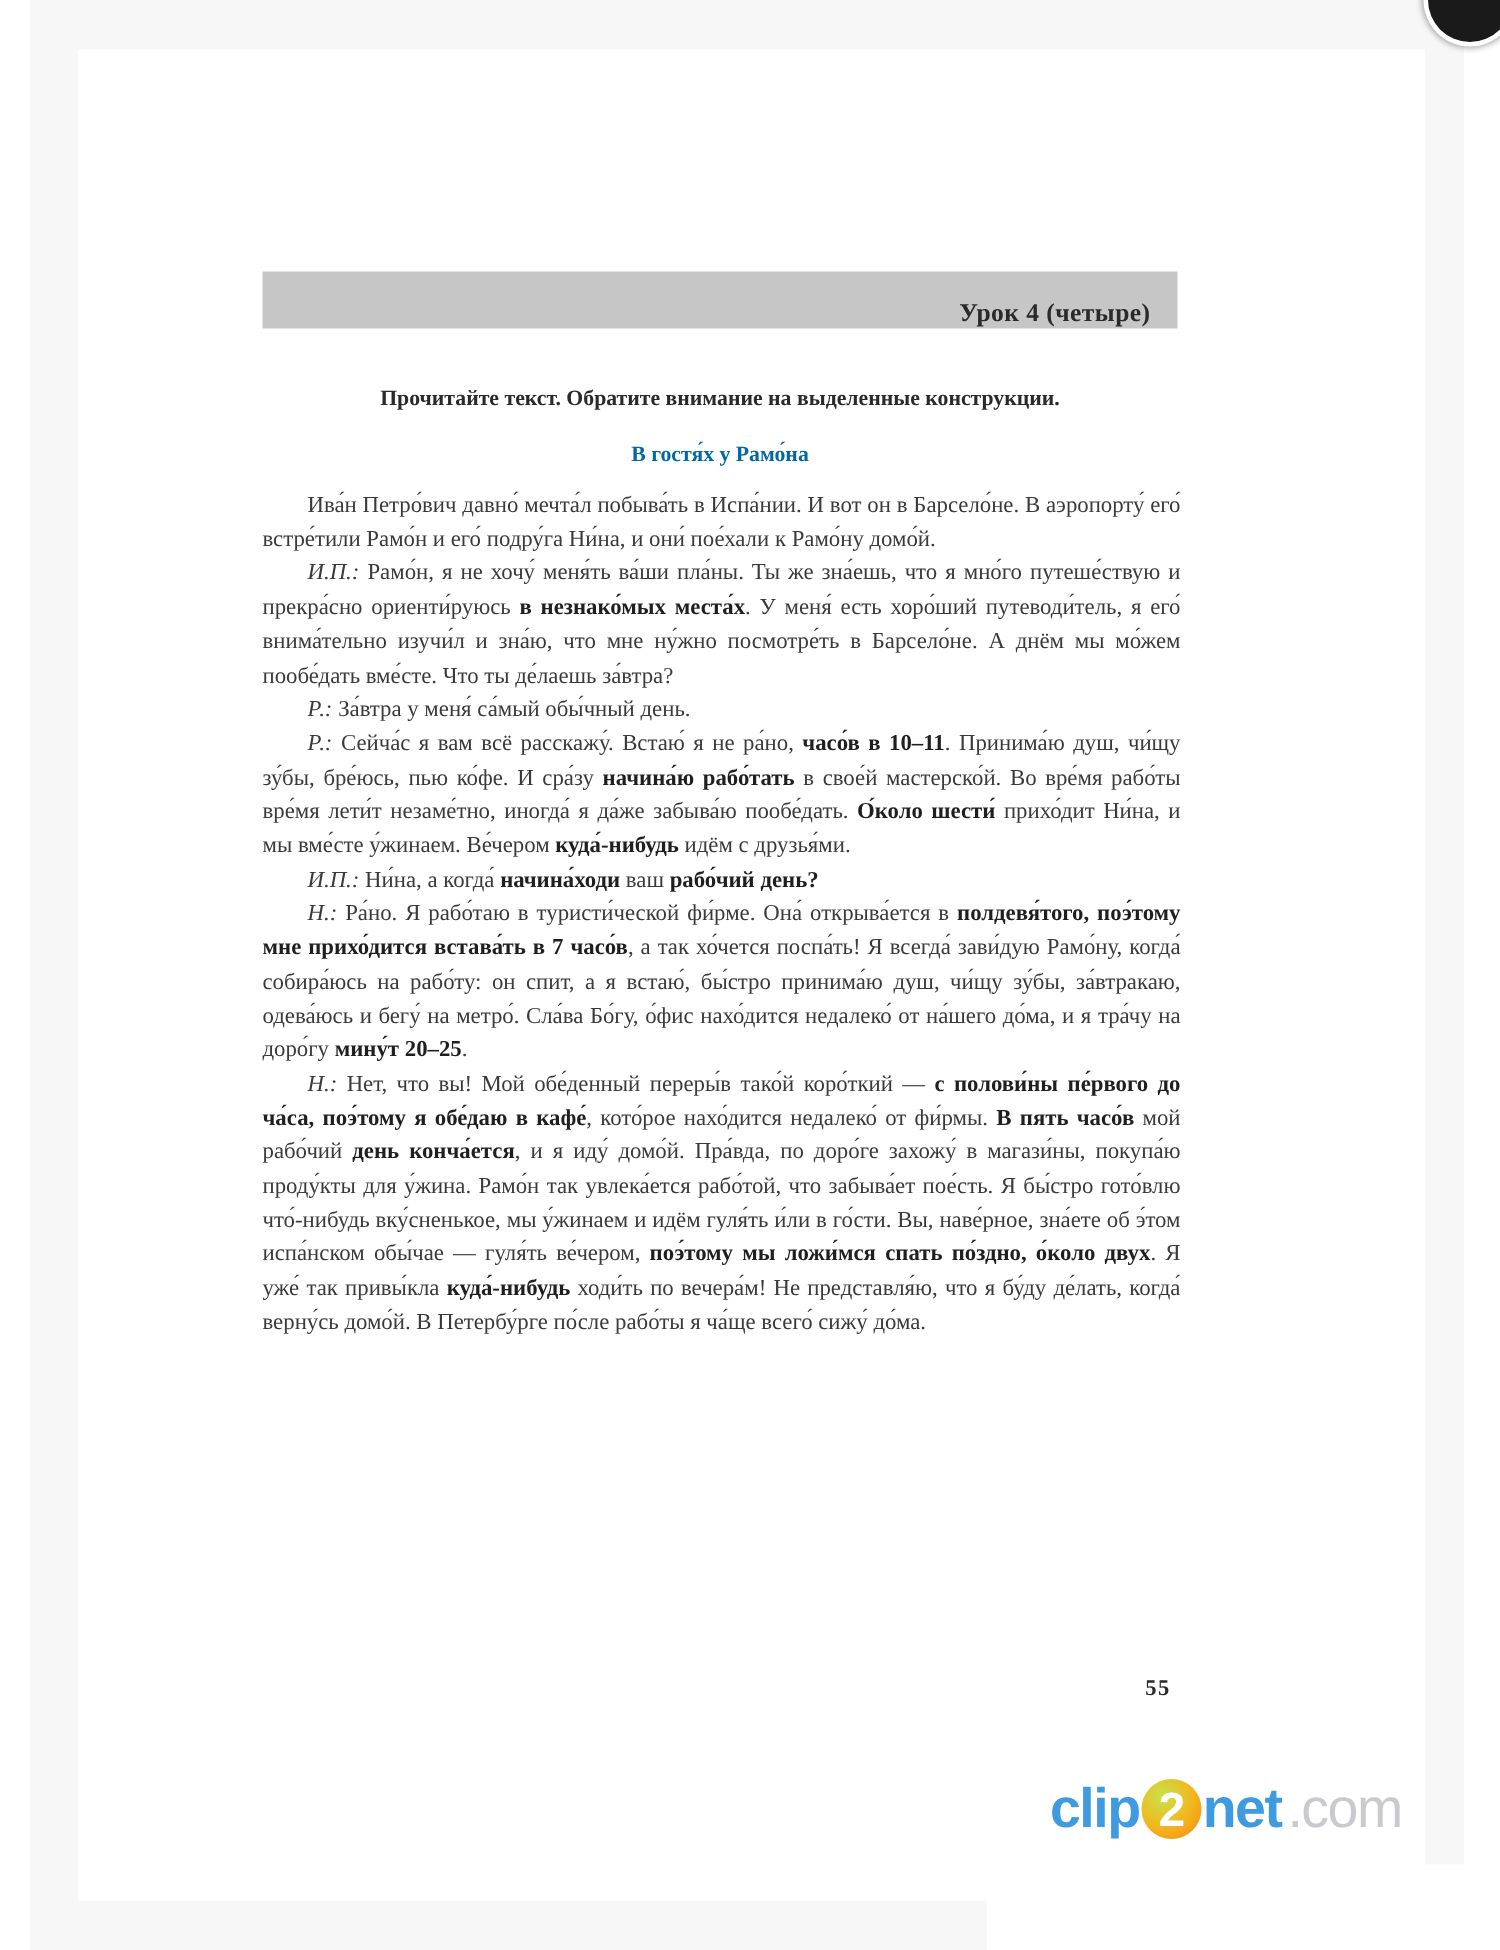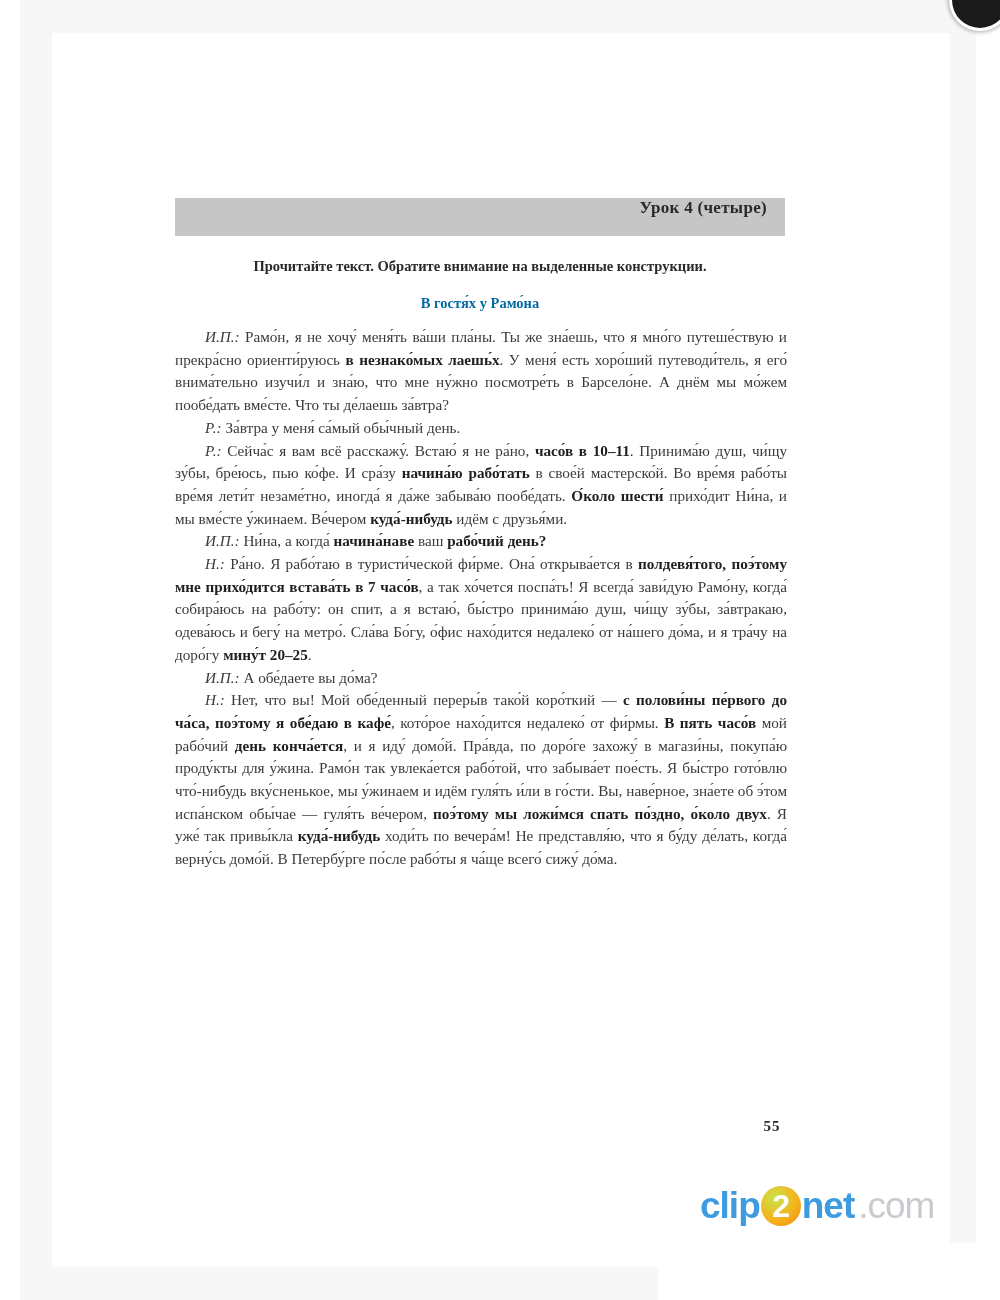--- a/index.html
+++ b/index.html
@@ -16,23 +16,23 @@
   .page {
     position: absolute; left: 52px; top: 33px; width: 898px; height: 1234px;
     background: #ffffff;
   }
   .corner-button {
     position: absolute; left: 952px; top: -28px; width: 56px; height: 56px;
     border-radius: 50%; background: #1a1a1a;
     box-shadow: 0 0 0 3px #ffffff, 0 0 4px 4px rgba(0,0,0,0.35);
   }
   .lesson-bar {
-    position: absolute; left: 175px; top: 198px; width: 610px; height: 38px;
+    position: absolute; left: 175px; top: 181px; width: 610px; height: 38px;
     background: #c6c6c6;
-    display: flex; align-items: flex-start; justify-content: flex-end;
+    display: flex; align-items: flex-end; justify-content: flex-end;
     box-sizing: border-box; padding-right: 18px;
   }
   .lesson-title {
     font-weight: bold; font-size: 17px; color: #2a2a2a; letter-spacing: 0.3px;
   }
   .instruction {
     position: absolute; left: 175px; top: 258px; width: 610px; text-align: center;
     font-weight: bold; font-size: 14.5px; color: #2a2a2a;
   }
   .text-title {
@@ -83,26 +83,26 @@
 <div class="corner-button"></div>
 
 <div class="lesson-bar">
   <span class="lesson-title">Урок 4 (четыре)</span>
 </div>
 
 <div class="instruction">Прочитайте текст. Обратите внимание на выделенные конструкции.</div>
 <div class="text-title">В гостя́х у Рамо́на</div>
 
 <div class="body-text" id="body-text">
-    <p><span class="i">И.П.:</span><span> Рамо́н, я не хочу́ меня́ть ва́ши пла́ны. Ты же зна́ешь, что я мно́го путеше́ствую и прекра́сно ориенти́руюсь </span><span class="b">в незнако́мых лаешь́х</span><span>. У меня́ есть хоро́ший путеводи́тель, я его́ внима́тельно изучи́л и зна́ю, что мне ну́жно посмотре́ть в Барсело́не. А днём мы мо́жем пообе́дать вме́сте. Что ты де́лаешь за́втра?</span></p>
+    <p><span>Ива́н Петро́вич давно́ мечта́л побыва́ть в Испа́нии. И вот он в Барсело́не. В аэропорту́ его́ встре́тили Рамо́н и его́ подру́га Ни́на, и они́ пое́хали к Рамо́ну домо́й.</span></p>
+    <p><span class="i">И.П.:</span><span> Рамо́н, я не хочу́ меня́ть ва́ши пла́ны. Ты же зна́ешь, что я мно́го путеше́ствую и прекра́сно ориенти́руюсь </span><span class="b">в незнако́мых места́х</span><span>. У меня́ есть хоро́ший путеводи́тель, я его́ внима́тельно изучи́л и зна́ю, что мне ну́жно посмотре́ть в Барсело́не. А днём мы мо́жем пообе́дать вме́сте. Что ты де́лаешь за́втра?</span></p>
     <p><span class="i">Р.:</span><span> За́втра у меня́ са́мый обы́чный день.</span></p>
     <p><span class="i">Р.:</span><span> Сейча́с я вам всё расскажу́. Встаю́ я не ра́но, </span><span class="b">часо́в в 10–11</span><span>. Принима́ю душ, чи́щу зу́бы, бре́юсь, пью ко́фе. И сра́зу </span><span class="b">начина́ю рабо́тать</span><span> в свое́й мастерско́й. Во вре́мя рабо́ты вре́мя лети́т незаме́тно, иногда́ я да́же забыва́ю пообе́дать. </span><span class="b">О́коло шести́</span><span> прихо́дит Ни́на, и мы вме́сте у́жинаем. Ве́чером </span><span class="b">куда́-нибудь</span><span> идём с друзья́ми.</span></p>
-    <p><span class="i">И.П.:</span><span> Ни́на, а когда́ </span><span class="b">начина́наве</span><span> ваш </span><span class="b">рабо́чий день?</span></p>
+    <p><span class="i">И.П.:</span><span> Ни́на, а когда́ </span><span class="b">начина́ходи</span><span> ваш </span><span class="b">рабо́чий день?</span></p>
     <p><span class="i">Н.:</span><span> Ра́но. Я рабо́таю в туристи́ческой фи́рме. Она́ открыва́ется в </span><span class="b">полдевя́того, поэ́тому мне прихо́дится встава́ть в 7 часо́в</span><span>, а так хо́чется поспа́ть! Я всегда́ зави́дую Рамо́ну, когда́ собира́юсь на рабо́ту: он спит, а я встаю́, бы́стро принима́ю душ, чи́щу зу́бы, за́втракаю, одева́юсь и бегу́ на метро́. Сла́ва Бо́гу, о́фис нахо́дится недалеко́ от на́шего до́ма, и я тра́чу на доро́гу </span><span class="b">мину́т 20–25</span><span>.</span></p>
-    <p><span class="i">И.П.:</span><span> А обе́даете вы до́ма?</span></p>
     <p><span class="i">Н.:</span><span> Нет, что вы! Мой обе́денный переры́в тако́й коро́ткий — </span><span class="b">с полови́ны пе́рвого до ча́са, поэ́тому я обе́даю в кафе́</span><span>, кото́рое нахо́дится недалеко́ от фи́рмы. </span><span class="b">В пять часо́в</span><span> мой рабо́чий </span><span class="b">день конча́ется</span><span>, и я иду́ домо́й. Пра́вда, по доро́ге захожу́ в магази́ны, покупа́ю проду́кты для у́жина. Рамо́н так увлека́ется рабо́той, что забыва́ет пое́сть. Я бы́стро гото́влю что́-нибудь вку́сненькое, мы у́жинаем и идём гуля́ть и́ли в го́сти. Вы, наве́рное, зна́ете об э́том испа́нском обы́чае — гуля́ть ве́чером, </span><span class="b">поэ́тому мы ложи́мся спать по́здно, о́коло двух</span><span>. Я уже́ так привы́кла </span><span class="b">куда́-нибудь</span><span> ходи́ть по вечера́м! Не представля́ю, что я бу́ду де́лать, когда́ верну́сь домо́й. В Петербу́рге по́сле рабо́ты я ча́ще всего́ сижу́ до́ма.</span></p>
   </div>
 
 <div class="page-number">55</div>
 
 <div class="watermark-bg"></div>
 <div class="watermark">
   <span class="wm-blue">clip</span>
   <span class="wm-badge">2</span>
   <span class="wm-blue">net</span>

